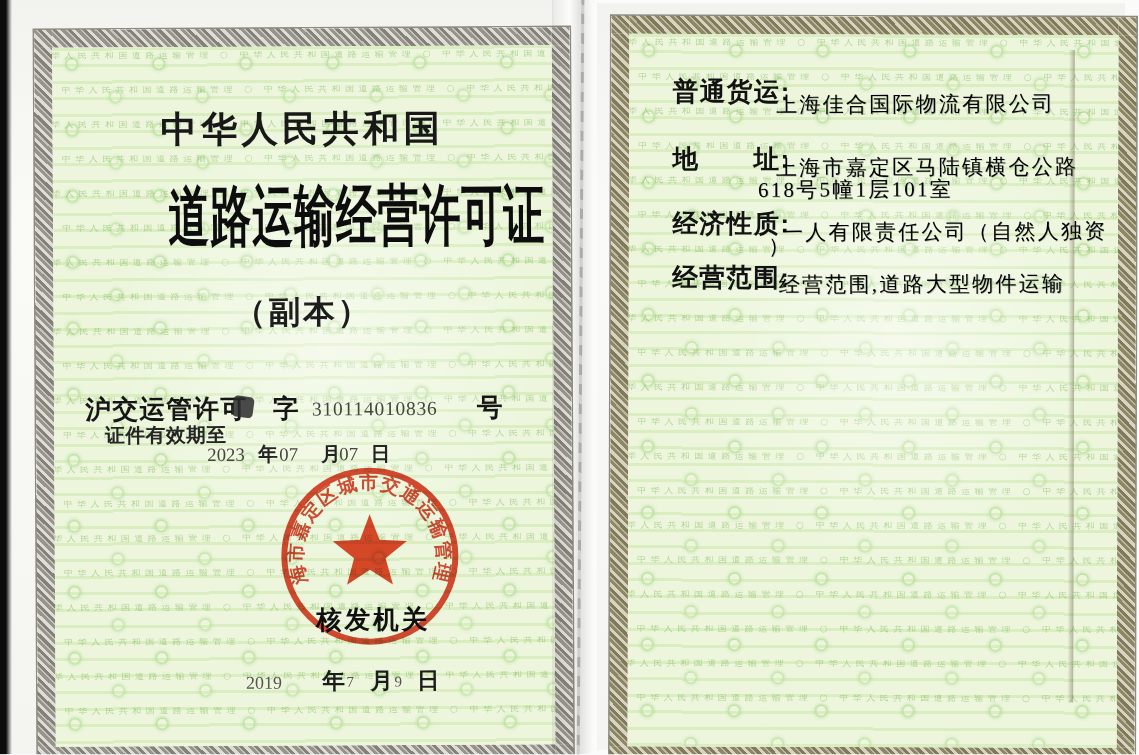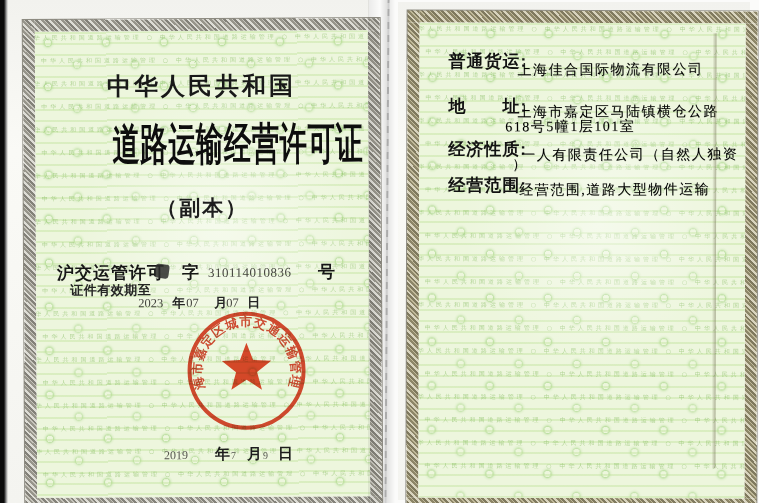--- a/index.html
+++ b/index.html
@@ -109,20 +109,21 @@
         <div class="abs layer lic" style="left:282px;top:230px;">号</div>
 
         <div class="abs layer val-label" style="left:34px;top:250px;">证件有效期至</div>
         <div class="abs layer typed" style="left:102px;top:265px;font-size:12.5px;">2023</div>
         <div class="abs layer val-unit" style="left:136px;top:263px;">年</div>
         <div class="abs layer typed" style="left:150px;top:265px;font-size:12.5px;">07</div>
         <div class="abs layer val-unit" style="left:178px;top:263px;">月</div>
         <div class="abs layer typed" style="left:190px;top:265px;font-size:12.5px;">07</div>
         <div class="abs layer val-unit" style="left:211px;top:263px;">日</div>
 
+        <div class="abs layer issuer" style="left:174px;top:371px;">核发机关</div>
 
         <svg class="abs layer seal-svg" style="left:144px;top:274px;" width="132" height="132" viewBox="0 0 132 132">
           <circle cx="66" cy="66" r="57" fill="none" stroke="#dc3d24" stroke-width="4"></circle>
           <polygon fill="#e23c1e" points="66,38 72.5,55.1 90.7,56 76.5,67.4 81.3,85 66,75 50.7,85 55.5,67.4 41.3,56 59.5,55.1"></polygon>
           <path id="sealArc" d="M27,88.5 A45,45 0 1 1 105,88.5" fill="none"></path>
           <text fill="#d84028" font-size="12.5" font-weight="bold" letter-spacing="1" text-anchor="middle" font-family="Liberation Sans, sans-serif">
             <textPath href="#sealArc" startOffset="50%">上海市嘉定区城市交通运输管理所</textPath>
           </text>
         </svg>
 

